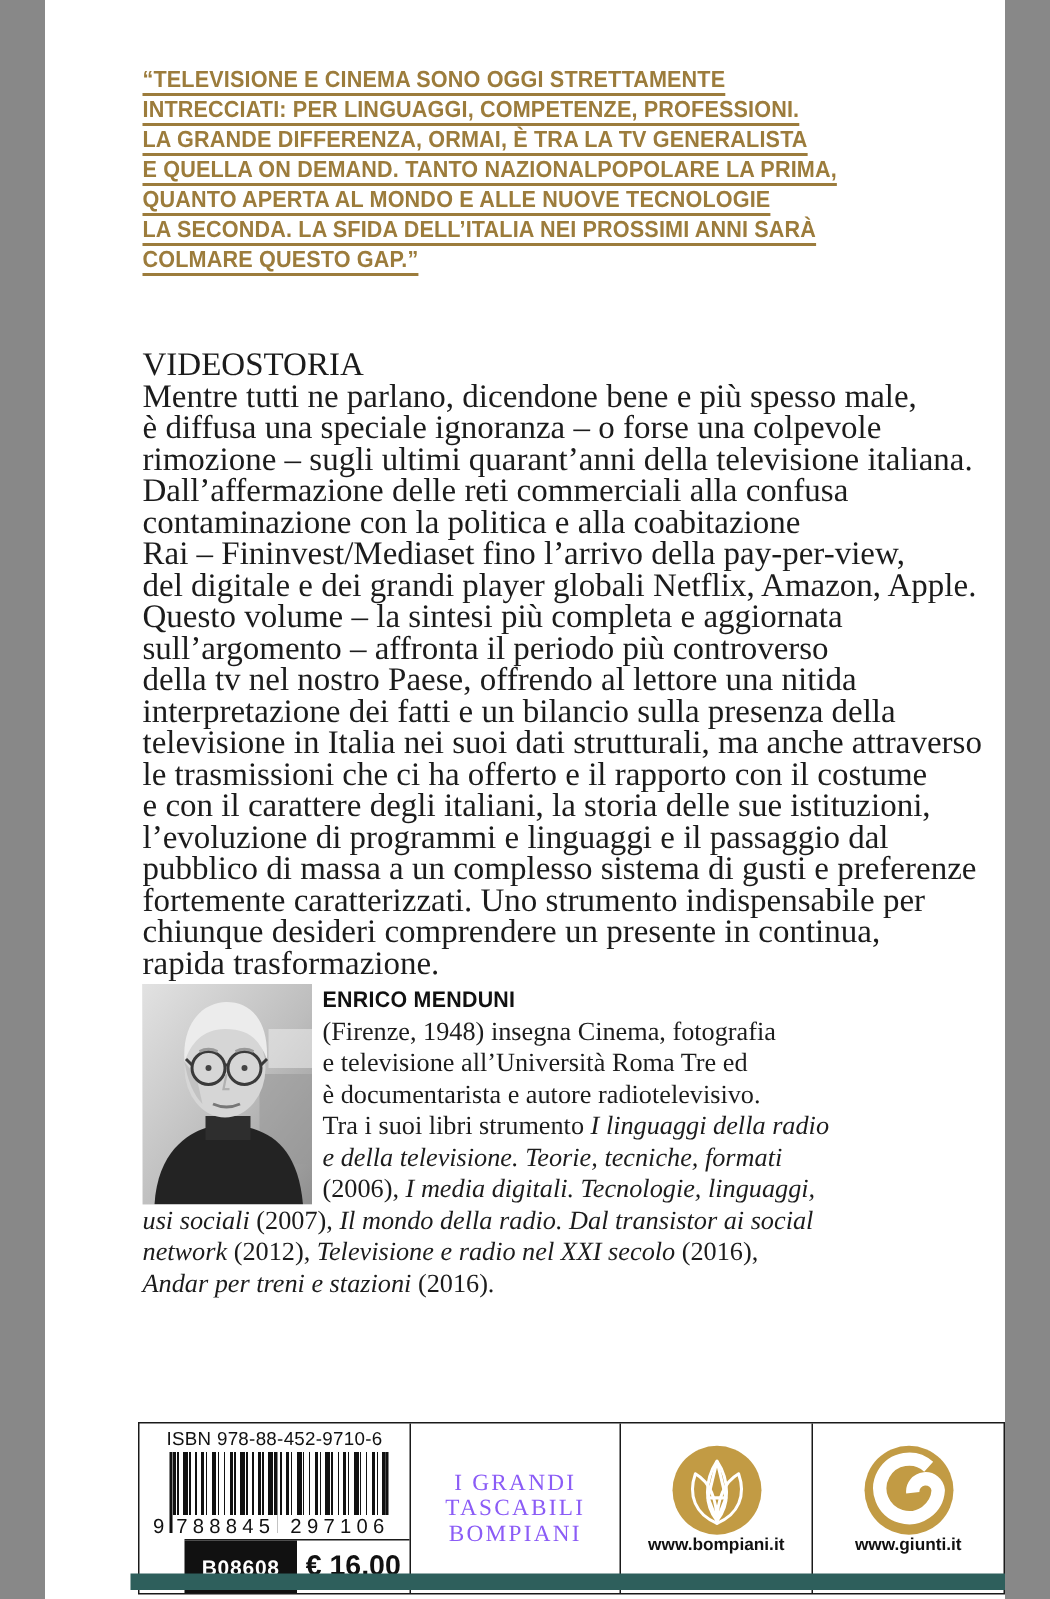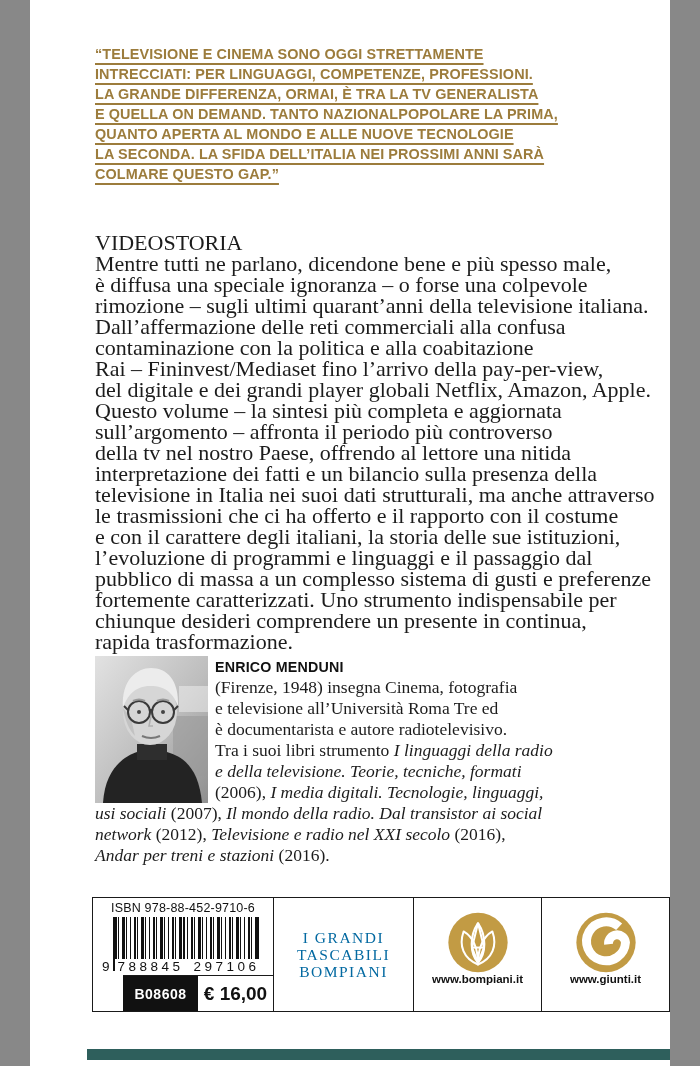--- a/index.html
+++ b/index.html
@@ -38,21 +38,21 @@
   .author-right { padding-top:0; }
   .author-name {
     font-family:"Liberation Sans", sans-serif; font-weight:bold;
     font-size:15px; line-height:21px; letter-spacing:.2px; color:#111;
     transform:scaleX(.95); transform-origin:left top; white-space:nowrap;
   }
   .bline { white-space:nowrap; }
   .bline .it { font-style:italic; }
   
   .strip {
-    position:absolute; left:62px; top:897px; width:578px; height:115px;
+    position:absolute; left:62px; top:948px; width:578px; height:115px;
     display:flex; border:1.5px solid #1a1a1a; background:#fff;
   }
   .cell { position:relative; border-right:1px solid #1a1a1a; }
   .cell:last-child { border-right:none; }
   .cell-barcode { width:181px; border-right:1.5px solid #1a1a1a;
     display:flex; flex-direction:column; }
   .isbn-line { text-align:center; font-family:"Liberation Sans", sans-serif;
     font-size:12.5px; padding-top:3px; letter-spacing:.2px; color:#111; }
   .bars-wrap { position:relative; flex:1; margin:2px 10px 0 16px; }
   .bars {
@@ -78,21 +78,21 @@
     font-family:"Liberation Sans", sans-serif; font-weight:bold;
     font-size:14px; letter-spacing:.5px;
   }
   .price-box {
     width:50%; display:flex; align-items:center; justify-content:center;
     font-family:"Liberation Sans", sans-serif; font-weight:bold;
     font-size:19px; color:#111;
   }
   .cell-imprint { width:140px; display:flex; align-items:center; justify-content:center; }
   .imprint { text-align:center; font-family:"Liberation Serif", serif;
-    font-size:15.5px; line-height:17px; letter-spacing:1.5px; color:#0369a1; }
+    font-size:15.5px; line-height:17px; letter-spacing:1.5px; color:#8b5cf6; }
   .cell-logo { flex:1; display:flex; flex-direction:column; align-items:center; }
   .logo-circle { margin-top:14px; }
   .logo-url {
     margin-top:auto; margin-bottom:26px;
     font-family:"Liberation Sans", sans-serif; font-weight:bold;
     font-size:11.5px; color:#111;
   }
   
   .credits {
     position:absolute; left:662px; top:752px; height:262px;

